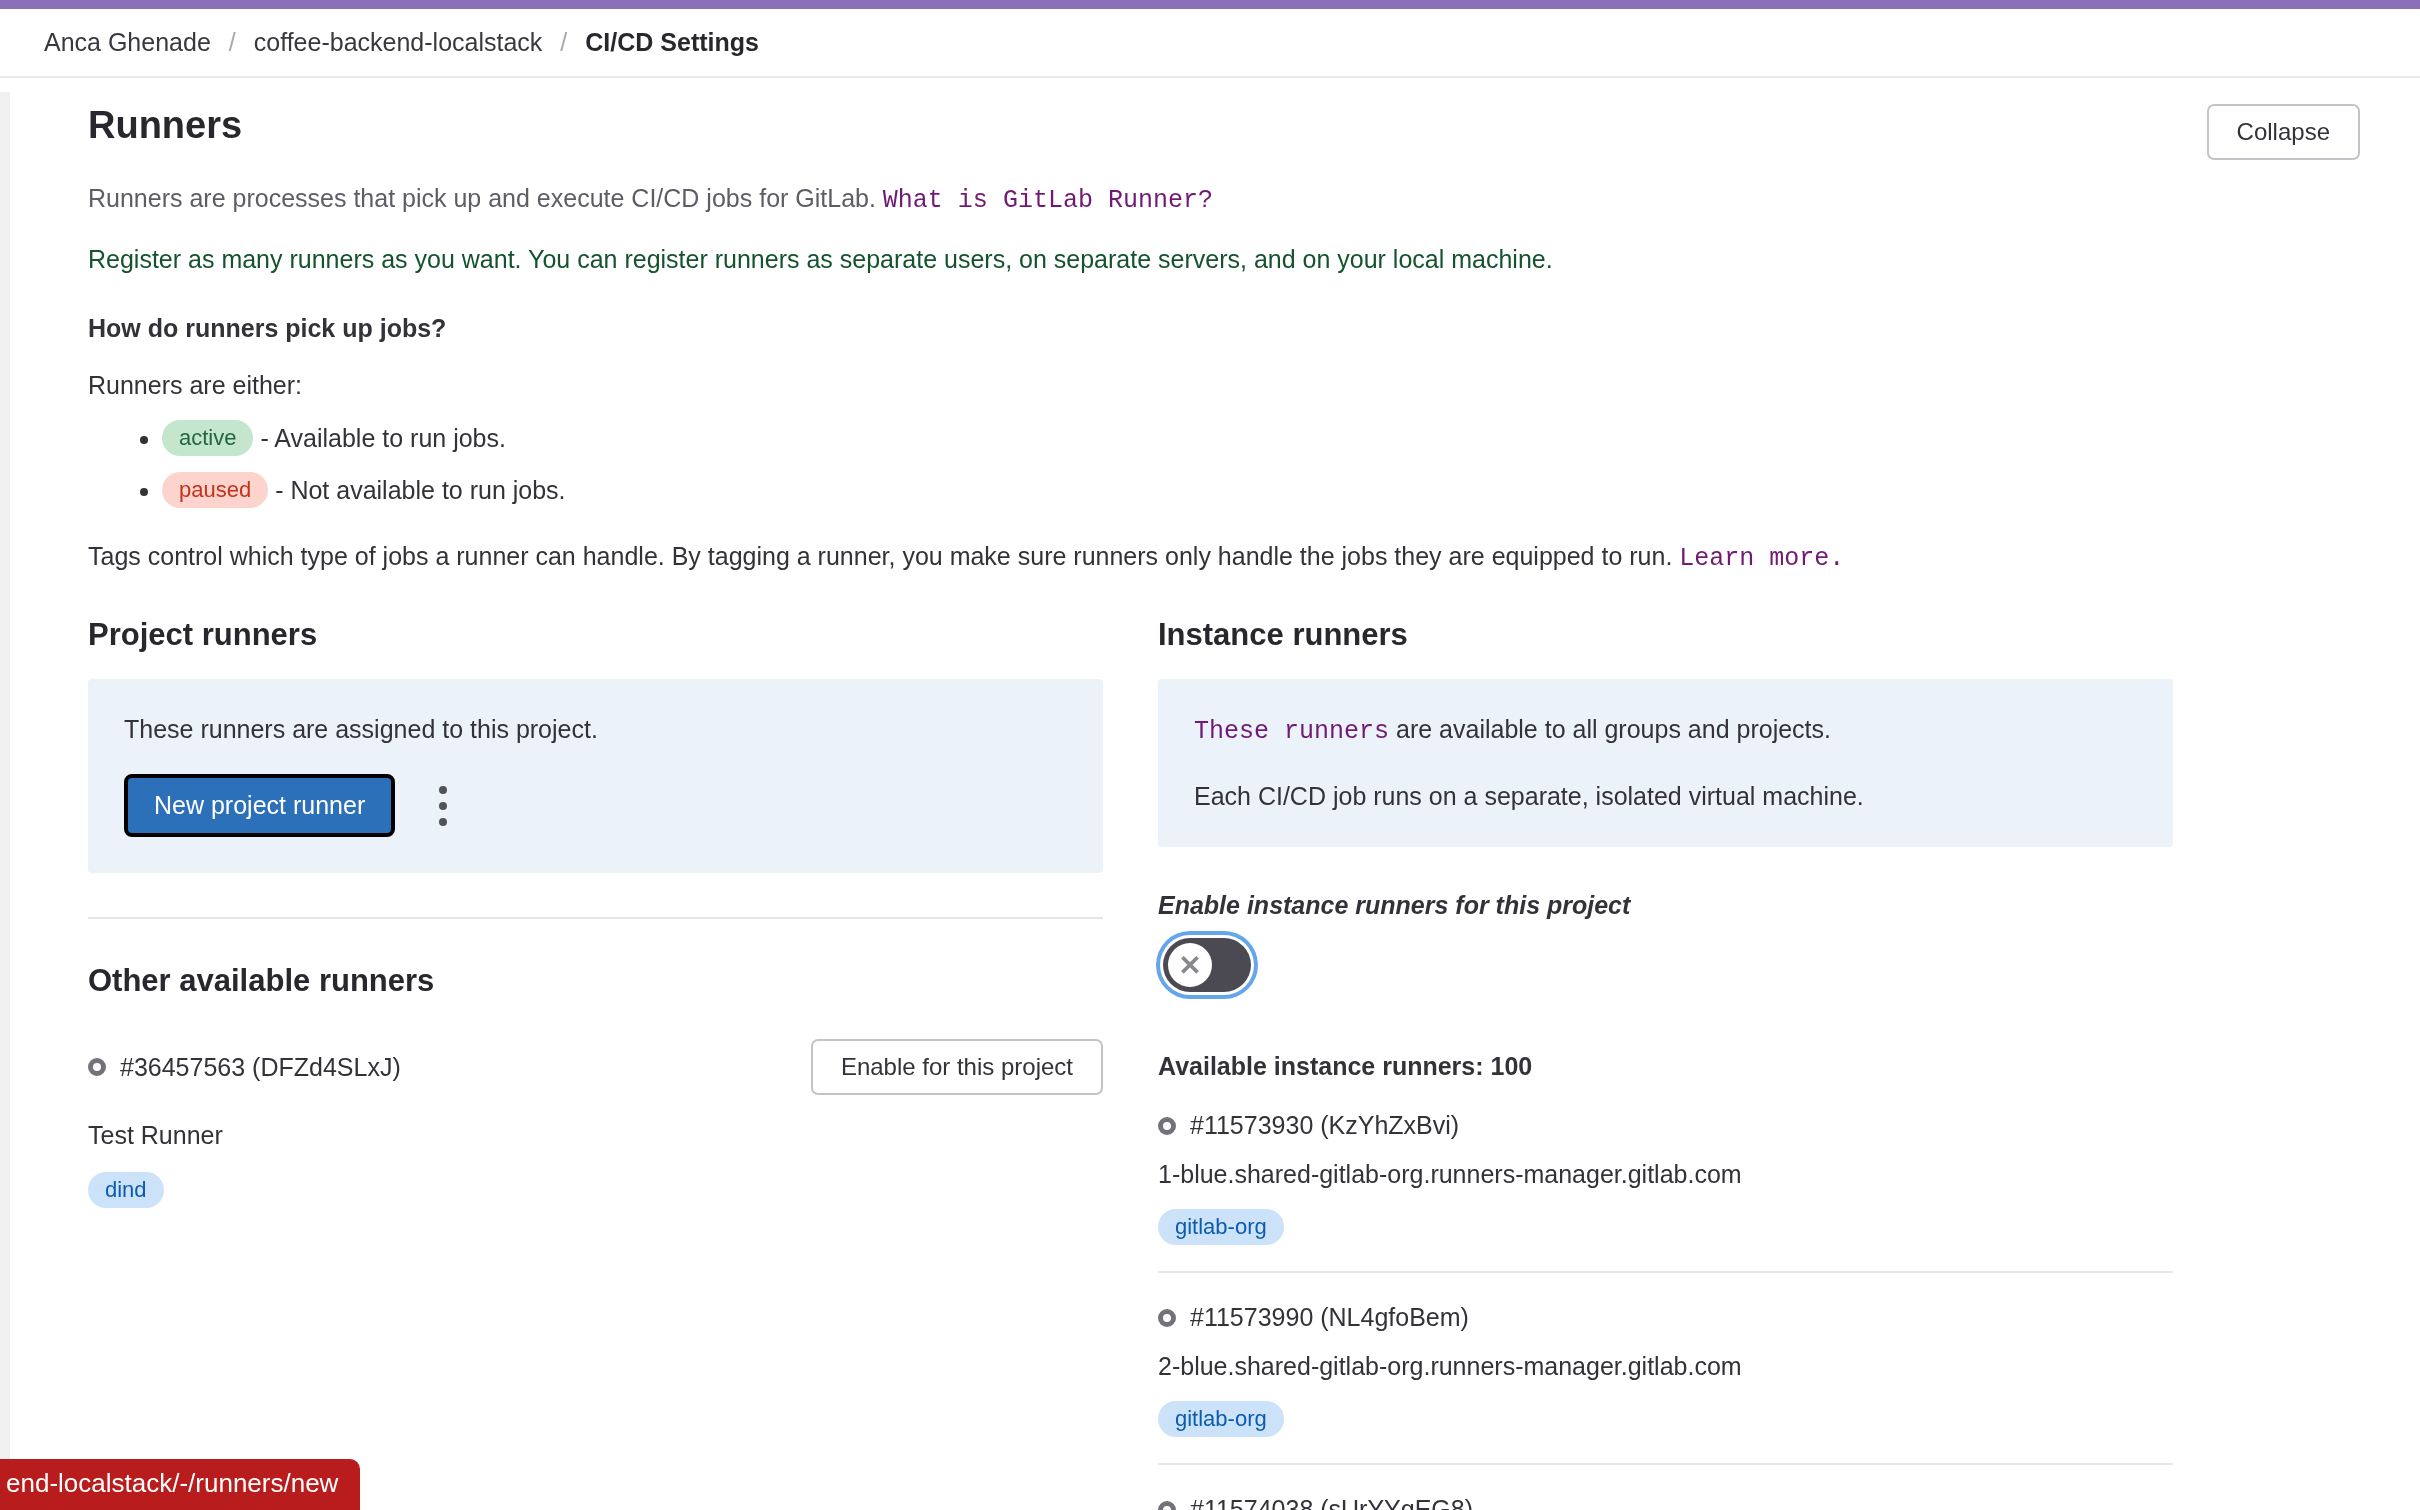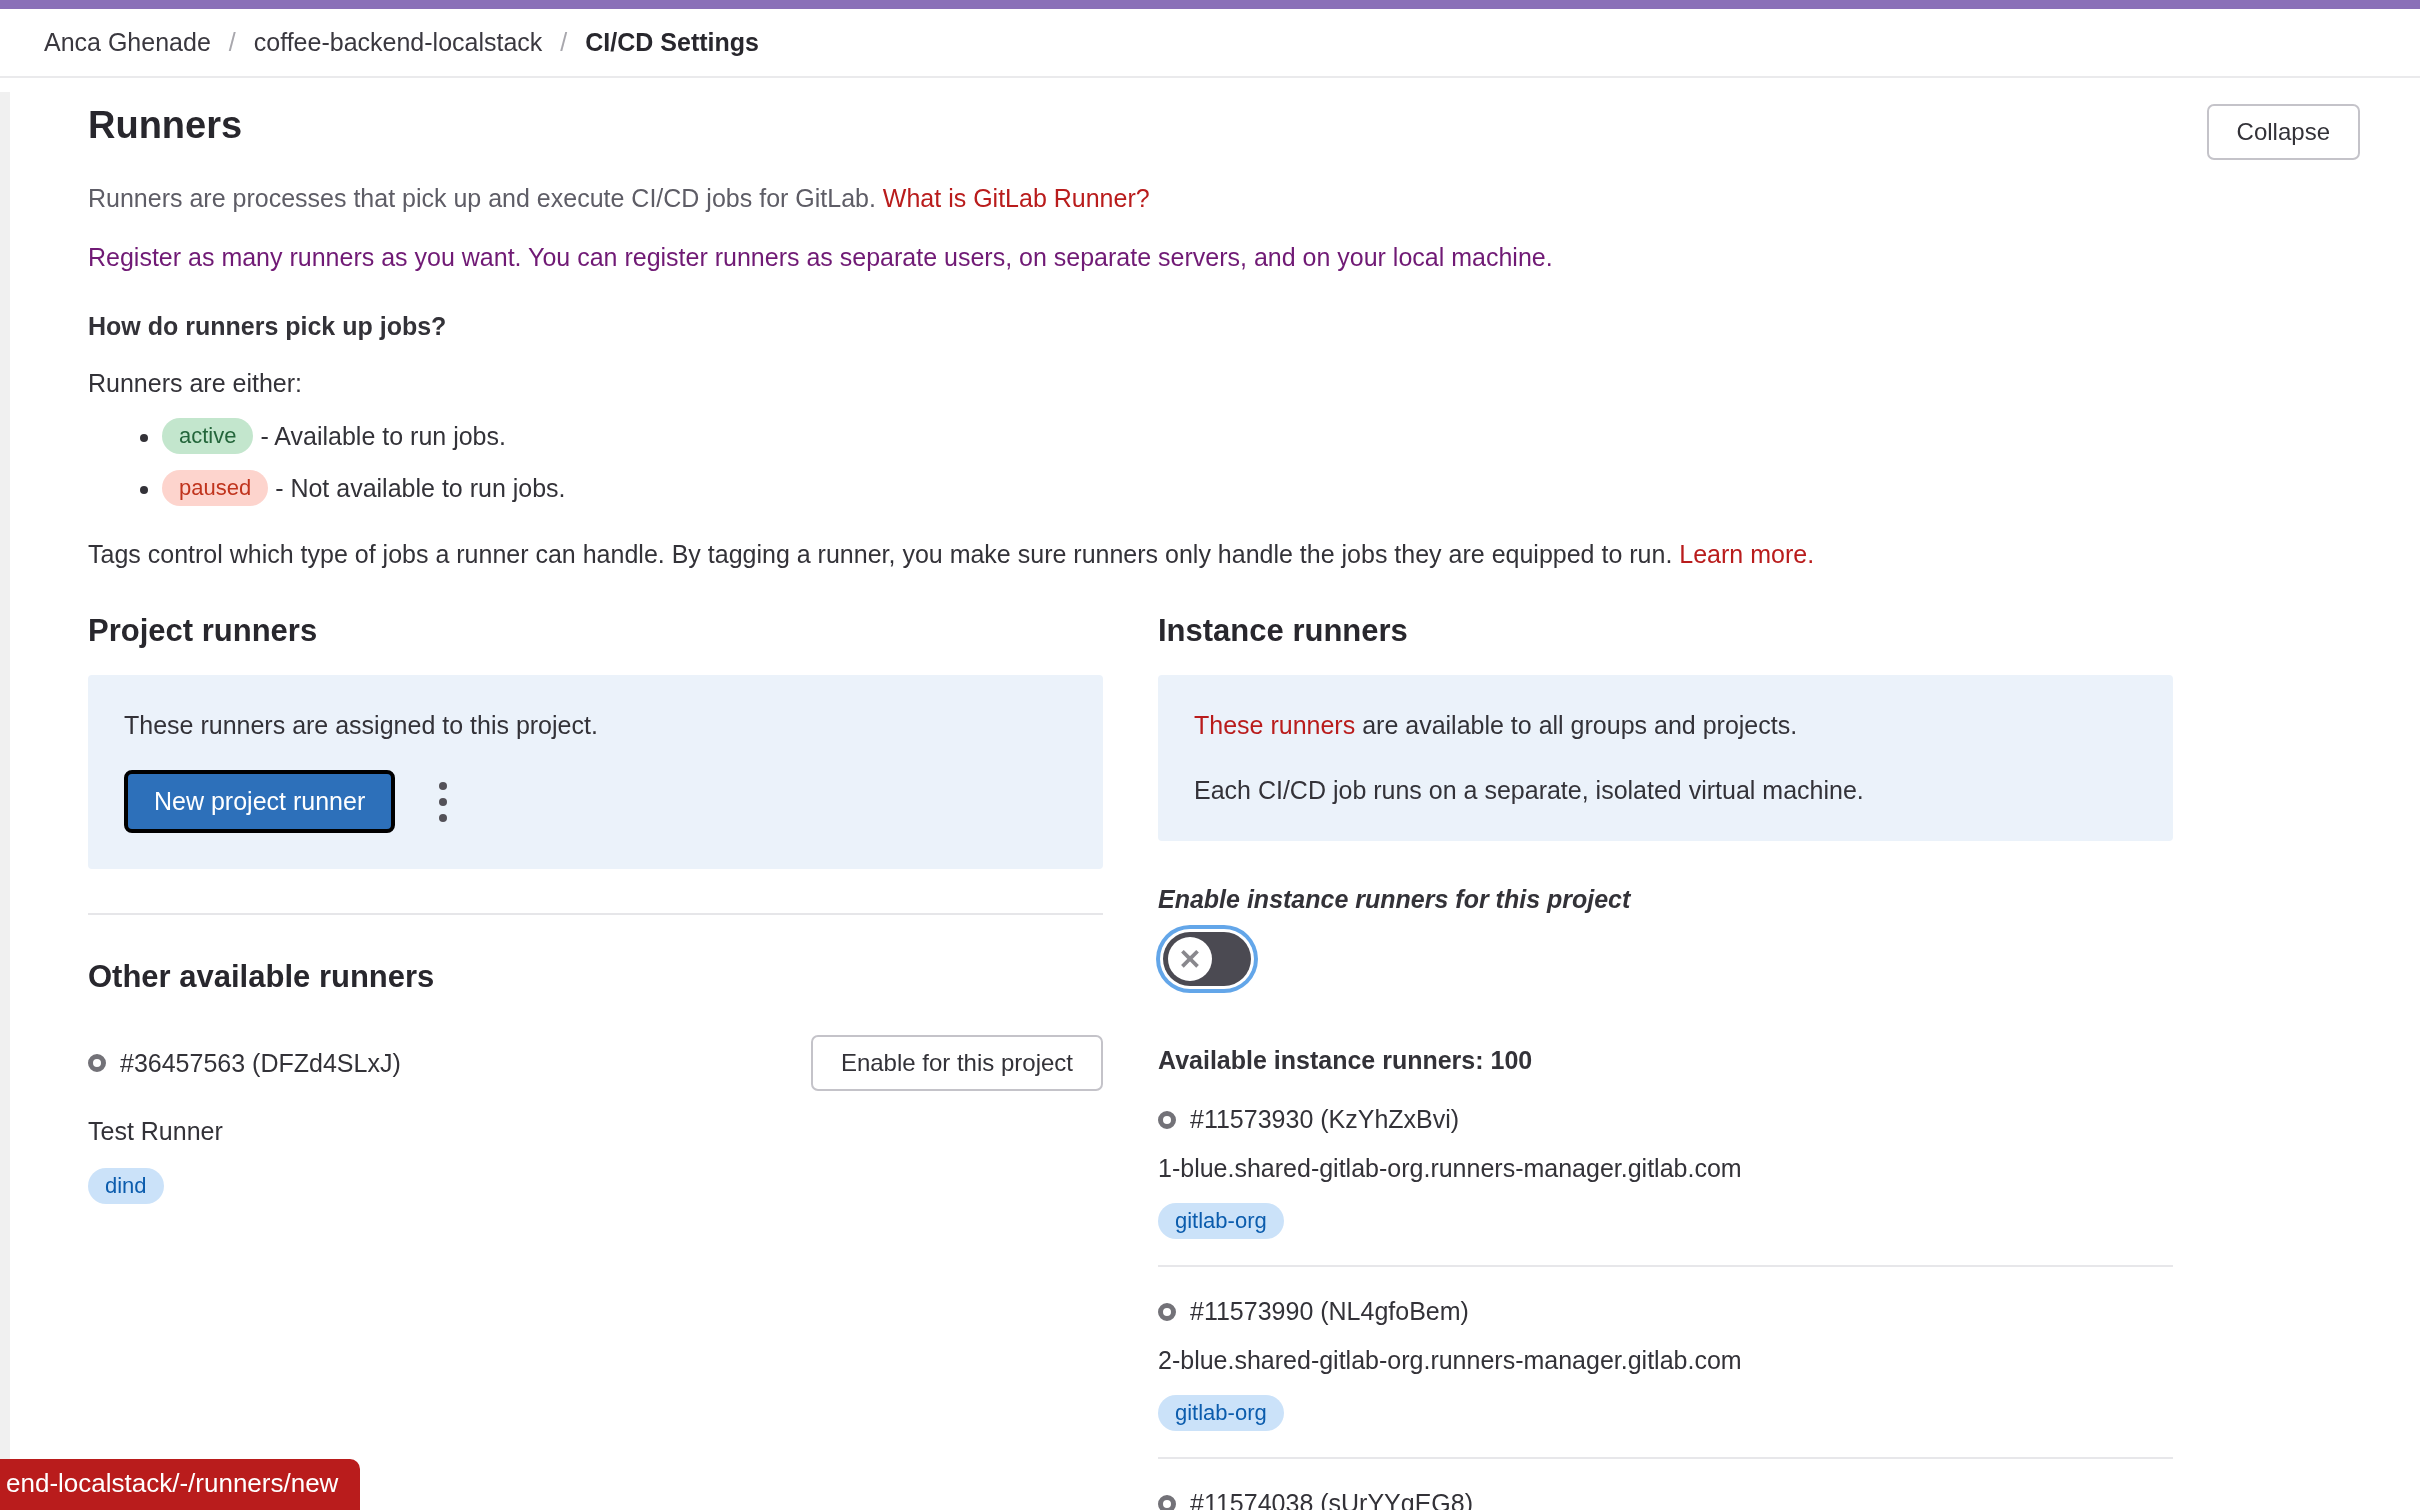--- a/index.html
+++ b/index.html
@@ -27,22 +27,22 @@
   main { padding: 0 60px 0 88px; position: relative; }
   .title-row { display: flex; align-items: flex-start; justify-content: space-between; margin-top: 26px; }
   h1 { font-size: 38px; font-weight: bold; color: #28272d; }
   .btn {
     font-family: "Liberation Sans", sans-serif;
     font-size: 24px; color: #333238; background: #fff;
     border: 2px solid #c4c3c9; border-radius: 7px;
     padding: 12px 28px; cursor: pointer;
   }
   .intro-line1 { margin-top: 24px; color: #5e5d66; }
-  .link { color: #b91c1c; text-decoration: none; cursor: pointer; }
-  .intro-line2 { margin-top: 30px; color: #701a75; }
+  .link { color: #701a75; text-decoration: none; cursor: pointer; font-family: Liberation Mono, monospace; }
+  .intro-line2 { margin-top: 30px; color: #14532d; }
   .jobs-heading { margin-top: 40px; font-weight: bold; }
   .either-label { margin-top: 28px; }
   ul.badge-list { margin-top: 20px; padding-left: 74px; list-style: disc; }
   ul.badge-list li { margin: 16px 0; color: #333238; }
   .badge {
     display: inline-block; font-size: 22px; line-height: 1;
     padding: 7px 17px; border-radius: 18px; vertical-align: 2px;
   }
   .badge-green { background: #c3e6cd; color: #24663b; }
   .badge-red { background: #fdd4cd; color: #c0341d; }

